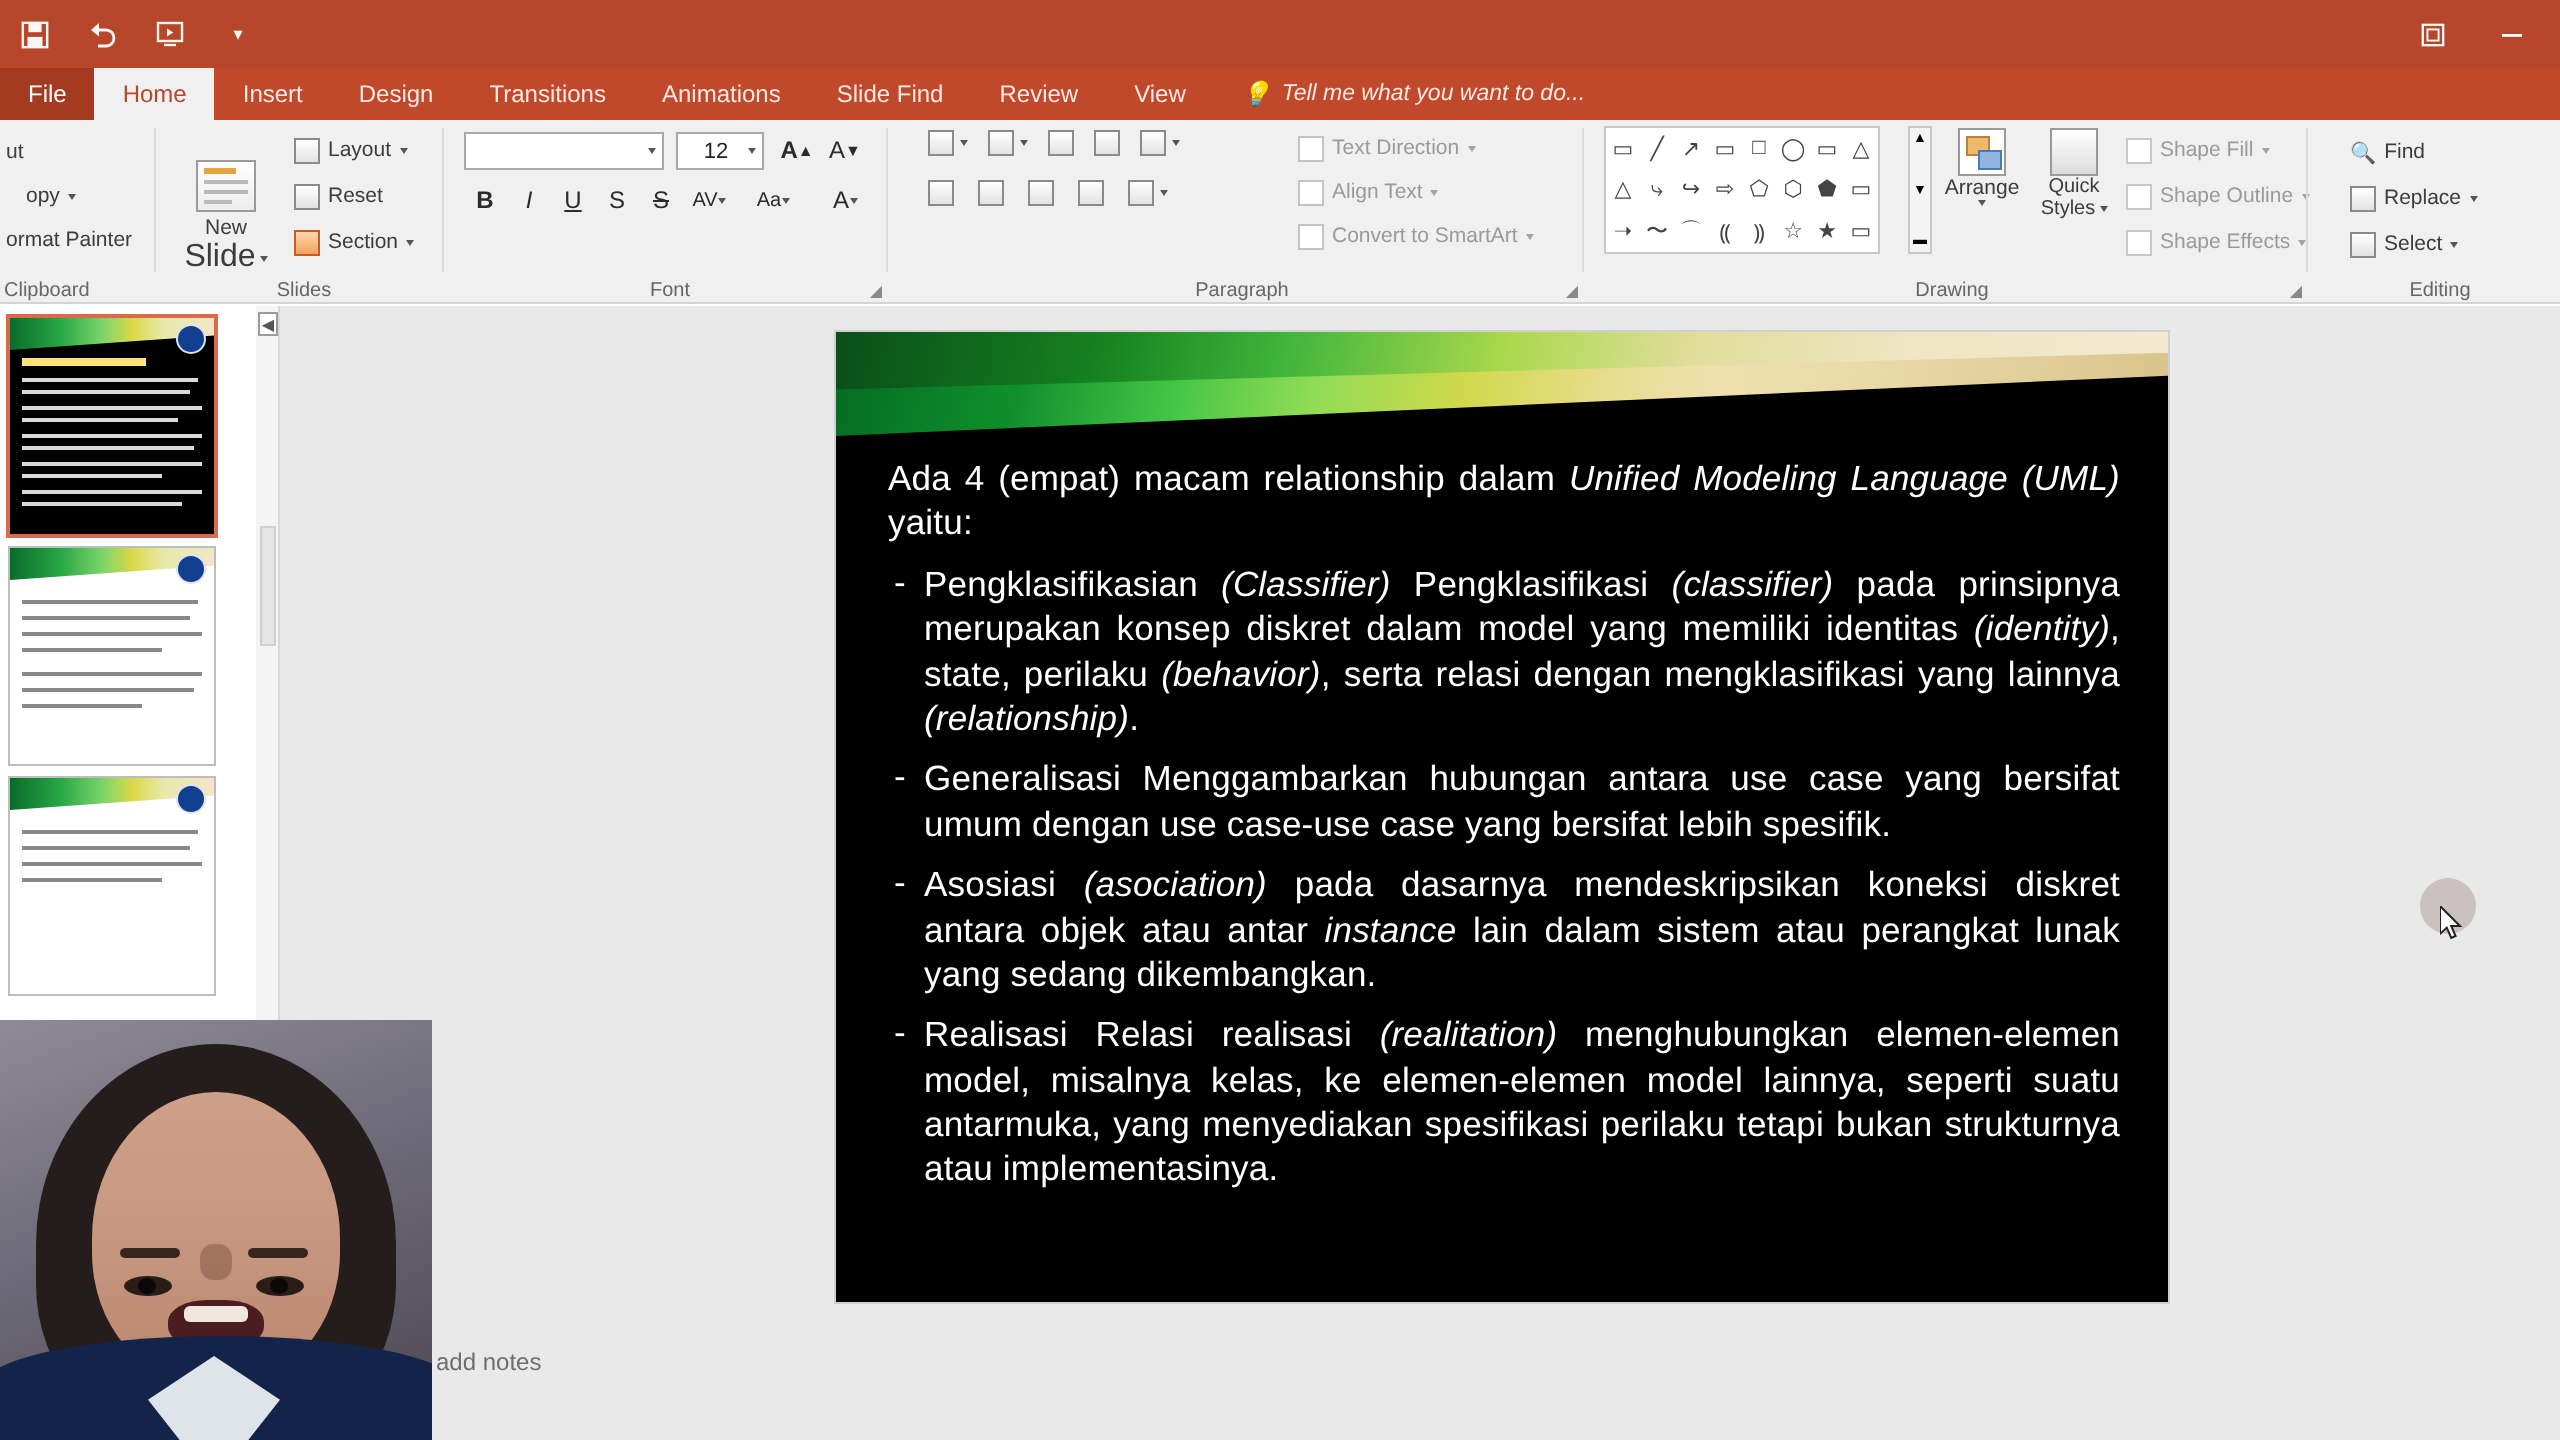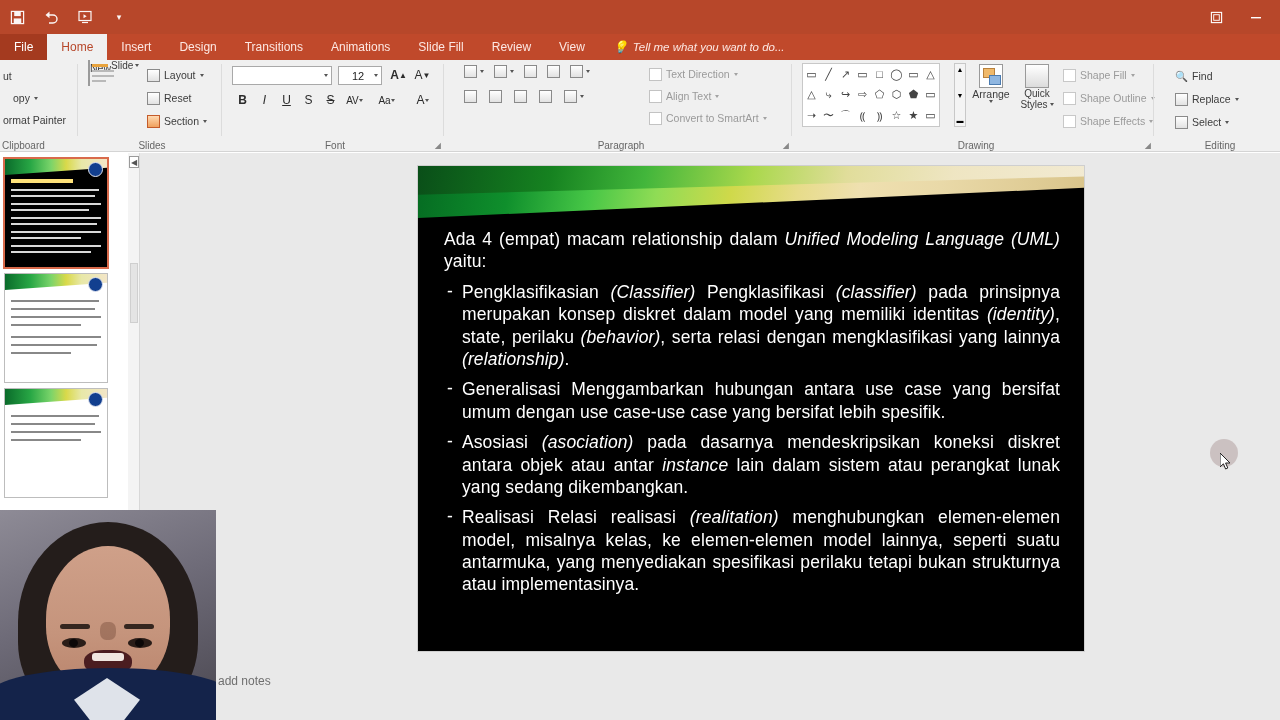--- a/index.html
+++ b/index.html
@@ -260,21 +260,21 @@
     </div>
   </div>
 
   <div class="ribbon-tabs">
     <div class="tab file">File</div>
     <div class="tab active">Home</div>
     <div class="tab">Insert</div>
     <div class="tab">Design</div>
     <div class="tab">Transitions</div>
     <div class="tab">Animations</div>
-    <div class="tab">Slide Fill</div>
+    <div class="tab">Slide Find</div>
     <div class="tab">Review</div>
     <div class="tab">View</div>
     <div class="tellme">
       <span class="bulb">💡</span>
       <span>Tell me what you want to do...</span>
     </div>
   </div>
 
   <div class="ribbon">
 
@@ -287,29 +287,29 @@
         <span class="caret-dn sm"></span>
       </div>
       <div class="btn-small" style="position:absolute; left:0; top:50px;">
         <span>ormat Painter</span>
       </div>
       <div class="group-label" style="text-align:left; padding-left:2px;">Clipboard</div>
       <div class="group-sep" style="right:0;"></div>
     </div>
 
     <div class="group" style="left:82px; width:140px;">
-      <div style="position:absolute; left:6px; top:0; display:flex; align-items:flex-start; width:50px;">
+      <div style="position:absolute; left:6px; top:20px; display:flex; flex-direction:column; align-items:center; width:50px;">
         <div style="width:30px;height:26px;border:1px solid #9a9a9a;background:linear-gradient(#ffffff,#ececec);position:relative;">
           <div style="position:absolute;left:3px;top:3px;width:16px;height:3px;background:#e8a33d;"></div>
           <div style="position:absolute;left:3px;top:9px;width:22px;height:2px;background:#b9b9b9;"></div>
           <div style="position:absolute;left:3px;top:14px;width:22px;height:2px;background:#b9b9b9;"></div>
           <div style="position:absolute;left:3px;top:19px;width:14px;height:2px;background:#b9b9b9;"></div>
         </div>
         <span style="font-size:10.5px;color:#3c3c3c;margin-top:2px;">New</span>
-        <span style="font-size:10px;color:#3c3c3c;display:flex;align-items:center;gap:2px;">
+        <span style="font-size:16px;color:#3c3c3c;display:flex;align-items:center;gap:2px;">
           <span>Slide</span>
           <span class="caret-dn sm"></span>
         </span>
       </div>
       <div class="btn-small" style="position:absolute; left:62px; top:5px;">
         <span class="ico ico-sq gray"></span>
         <span>Layout</span>
         <span class="caret-dn sm"></span>
       </div>
       <div class="btn-small" style="position:absolute; left:62px; top:28px;">

